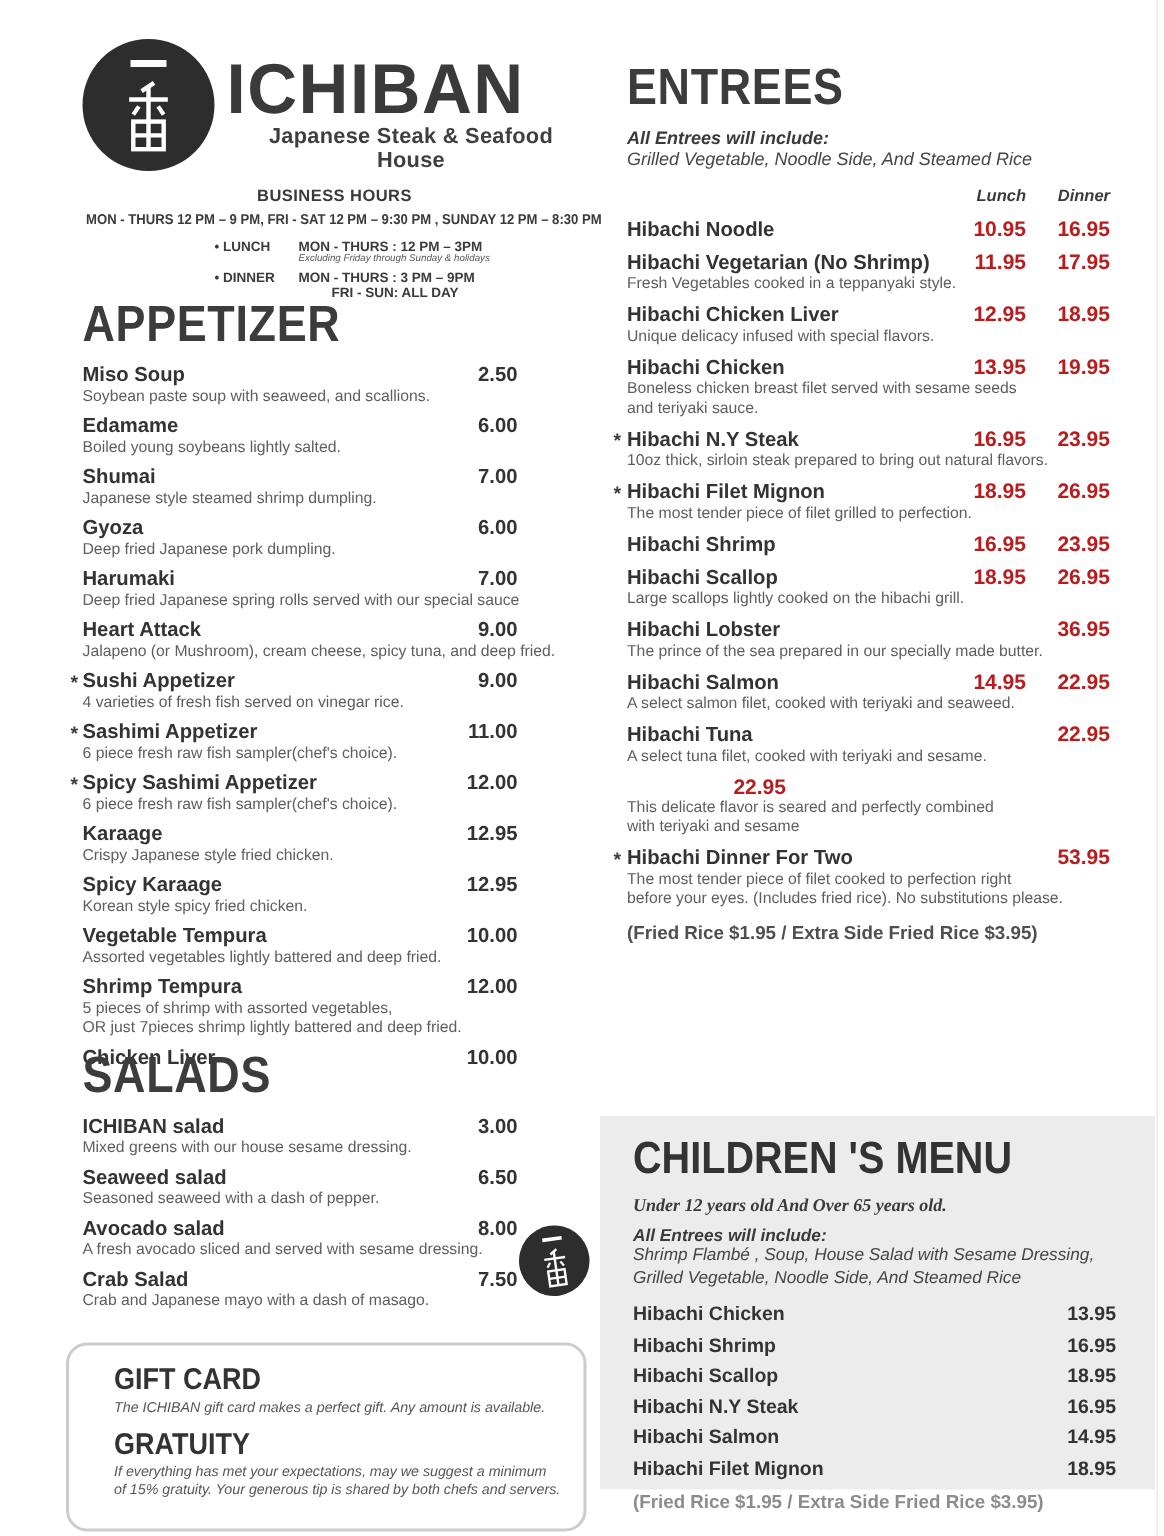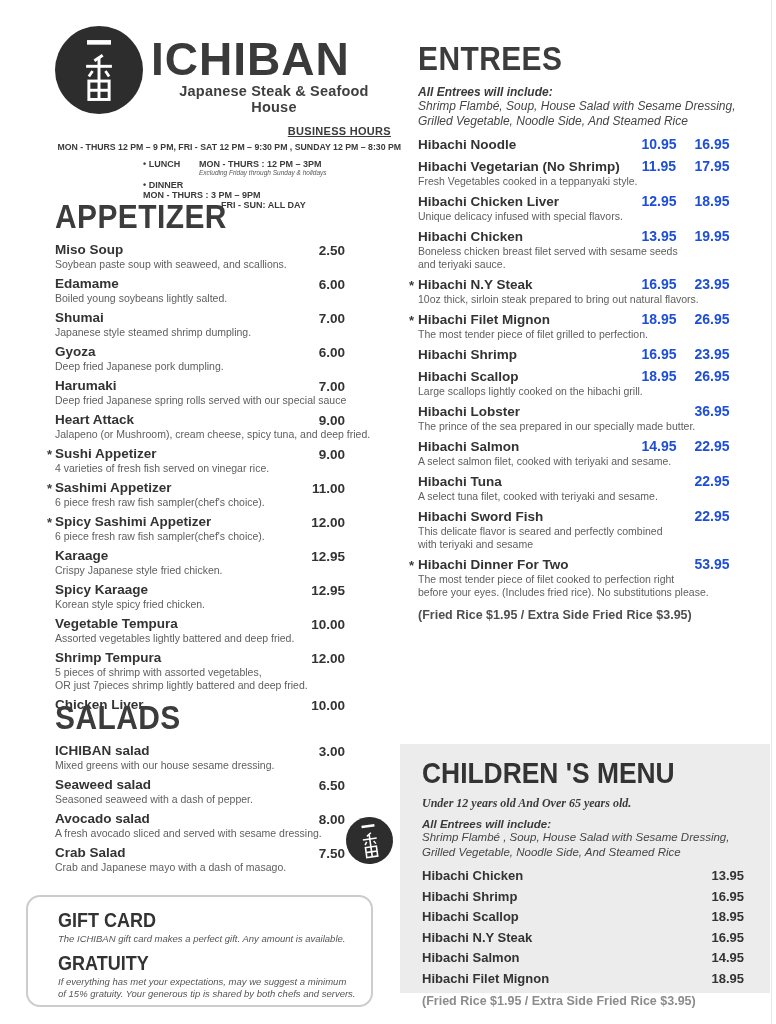--- a/index.html
+++ b/index.html
@@ -17,83 +17,83 @@
     width:88px; height:88px; border-radius:50%; background:#2d2d2d;
     display:flex; align-items:center; justify-content:center; flex:none;
   }
   .logo-circle svg { width:44px; height:70px; }
   .title-block { margin-left:8px; padding-top:10px; }
   .brand-title {
     font-size:47px; font-weight:bold; color:#3a3a3a; line-height:46px;
     display:inline-block; transform:scaleX(0.98); transform-origin:left center; letter-spacing:1px;
   }
   .brand-subtitle { font-size:14.5px; font-weight:bold; color:#3f3f3f; margin:1px 0 0 6px; letter-spacing:0.2px;text-align:center; }
-  .bh-title { text-align:right; font-weight:bold; font-size:11px; margin-top:10px; letter-spacing:0.3px;text-decoration:underline; }
+  .bh-title { text-align:center; font-weight:bold; font-size:11px; margin-top:10px; letter-spacing:0.3px; }
   .hours-line {
     margin-top:4px; font-size:9.5px; font-weight:bold; white-space:nowrap; text-align:center;
     width:360px; margin-left:-12px; transform:scaleX(0.92); transform-origin:center;
   }
   .sched { margin:7px 0 0 88px; }
   .sched-row { display:flex; }
   .sched-label { width:56px; font-size:9px; font-weight:bold; flex:none; }
   .sched-val  { font-size:9px; font-weight:bold; }
   .sched-note { font-size:6.5px; color:#555; margin-left:56px; font-style:italic; }
   .sched-val2 { font-size:9px; font-weight:bold; margin-left:78px; }
-  .mt3 { margin-top:4px;flex-direction:column; }
+  .mt3 { margin-top:4px; }
 
   
   .h-big {
     font-size:34px; font-weight:bold; color:#3c3c3c; line-height:36px;
     display:inline-block; transform:scaleX(0.88); transform-origin:left center; letter-spacing:0.5px;
   }
   .h-mid {
     font-size:30px; font-weight:bold; color:#333; line-height:32px;
     display:inline-block; transform:scaleX(0.88); transform-origin:left center;
   }
   .h-small {
     font-size:20px; font-weight:bold; color:#333; line-height:22px;
     display:inline-block; transform:scaleX(0.9); transform-origin:left center;
   }
 
   
   .appetizer-section { position:absolute; left:55px; top:198px; width:336px; }
   .salads-section    { position:absolute; left:55px; top:699px; width:336px; }
   .items { margin-top:7px; }
   .mi { position:relative; width:330px; margin-bottom:4px; }
-  .mi .row { display:flex; width:290px; align-items:flex-end; }
+  .mi .row { display:flex; width:290px; align-items:center; }
   .mi .nm { font-size:13.5px; font-weight:bold; color:#333; line-height:17px; }
   .mi .pr { margin-left:auto; font-size:13.5px; font-weight:bold; color:#333; }
   .mi .star { position:absolute; left:-8px; top:2px; font-size:13px; font-weight:bold; }
   .desc { font-size:10.5px; color:#5e5e5e; line-height:13px; white-space:nowrap; }
   .desc:empty, .star:empty, .desc2:empty { display:none; }
 
   
   .disclaimer { position:absolute; left:40px; top:857px; width:336px; text-align:center;
     font-size:8px; color:#555; line-height:11px; }
   .stamp { position:absolute; left:346px; top:817px; width:47px; height:47px; border-radius:50%;
     background:#2d2d2d; display:flex; align-items:center; justify-content:center; transform:rotate(-8deg); }
   .stamp svg { width:24px; height:38px; }
 
   
-  .gift-box { position:absolute; left:26px; top:895px; width:347px; height:112px;
+  .gift-box { position:absolute; left:44px; top:895px; width:347px; height:126px;
     border:2px solid #cccccc; border-radius:14px; padding:12px 14px 8px 30px; background:#fff; }
   .gift-text { font-size:9.5px; font-style:italic; color:#555; margin:2px 0 6px 0; line-height:12.5px; }
 
   
   .entrees-section { position:absolute; left:418px; top:40px; width:345px; }
   .include-label { font-size:12px; font-weight:bold; font-style:italic; color:#3a3a3a; margin-top:9px; }
   .include-line  { font-size:12px; font-style:italic; color:#454545; line-height:15px; }
   .cols-header { display:flex; width:322px; margin-top:11px; }
   .cols-header .sp { flex:1; }
   .col-lab { width:50px; text-align:right; font-size:11px; font-weight:bold; font-style:italic; }
   .col-lab.d { width:56px; }
   .ei { position:relative; width:345px; margin-bottom:5px; }
   .ei .row { display:flex; width:322px; align-items:baseline; }
   .ei .nm { flex:1; font-size:13.5px; font-weight:bold; color:#333; line-height:17px; }
-  .ei .pl, .ei .pd { font-size:14px; font-weight:bold; color:#1d4ed8; text-align:center; }
+  .ei .pl, .ei .pd { font-size:14px; font-weight:bold; color:#b91c1c; text-align:right; }
   .ei .pl { width:50px; } .ei .pd { width:56px; }
   .ei .star { position:absolute; left:-9px; top:2px; font-size:13px; font-weight:bold; }
   .fried-note { margin-top:9px; font-size:12.5px; font-weight:bold; color:#4f4f4f; }
 
   
   .childrens-panel { position:absolute; left:400px; top:744px; width:370px; height:249px;
     background:#ececec; padding:13px 26px 10px 22px; }
   .cp-sub { font-size:12px; font-weight:bold; font-style:italic; color:#3a3a3a; margin-top:7px;font-family:Liberation Serif, serif; }
   .cp-include-label { font-size:11.5px; font-weight:bold; font-style:italic; margin-top:7px; }
   .cp-include-line { font-size:11.5px; font-style:italic; color:#454545; line-height:14.5px; }
@@ -360,22 +360,26 @@
   <div class="h-small">GRATUITY</div>
   <div class="gift-text">
     <div>If everything has met your expectations, may we suggest a minimum</div>
     <div>of 15%  gratuity. Your generous tip is shared by both chefs and servers.</div>
   </div>
 </div>
 
 <div class="entrees-section">
   <div class="h-big">ENTREES</div>
   <div class="include-label">All Entrees will include:</div>
-  <div class="include-line">Shrimp Flambé, Soup, House Salad with Sesame Dressing,</div>
   <div class="include-line">Grilled Vegetable, Noodle Side, And Steamed Rice</div>
+  <div class="cols-header">
+    <span class="sp"></span>
+    <span class="col-lab">Lunch</span>
+    <span class="col-lab d">Dinner</span>
+  </div>
   <div class="items">
 
       <div class="ei">
         <div class="row">
 
           <span class="nm">Hibachi  Noodle</span>
           <span class="pl">10.95</span>
           <span class="pd">16.95</span>
         </div>
 
@@ -468,39 +472,38 @@
 
       </div>
 
       <div class="ei">
         <div class="row">
 
           <span class="nm">Hibachi Salmon</span>
           <span class="pl">14.95</span>
           <span class="pd">22.95</span>
         </div>
-        <div class="desc">A select salmon filet, cooked with teriyaki and sesame.</div>
+        <div class="desc">A select salmon filet, cooked with teriyaki and seaweed.</div>
 
       </div>
 
       <div class="ei">
         <div class="row">
 
           <span class="nm">Hibachi Tuna</span>
           <span class="pl"></span>
           <span class="pd">22.95</span>
         </div>
         <div class="desc">A select tuna filet, cooked with teriyaki and sesame.</div>
 
       </div>
 
       <div class="ei">
         <div class="row">
 
-          <span class="nm">Hibachi Sword Fish</span>
           <span class="pl"></span>
           <span class="pd">22.95</span>
         </div>
         <div class="desc">This delicate flavor is seared and perfectly combined</div>
         <div class="desc desc2">with teriyaki and sesame</div>
       </div>
 
       <div class="ei">
         <div class="row">
           <span class="star">*</span>

